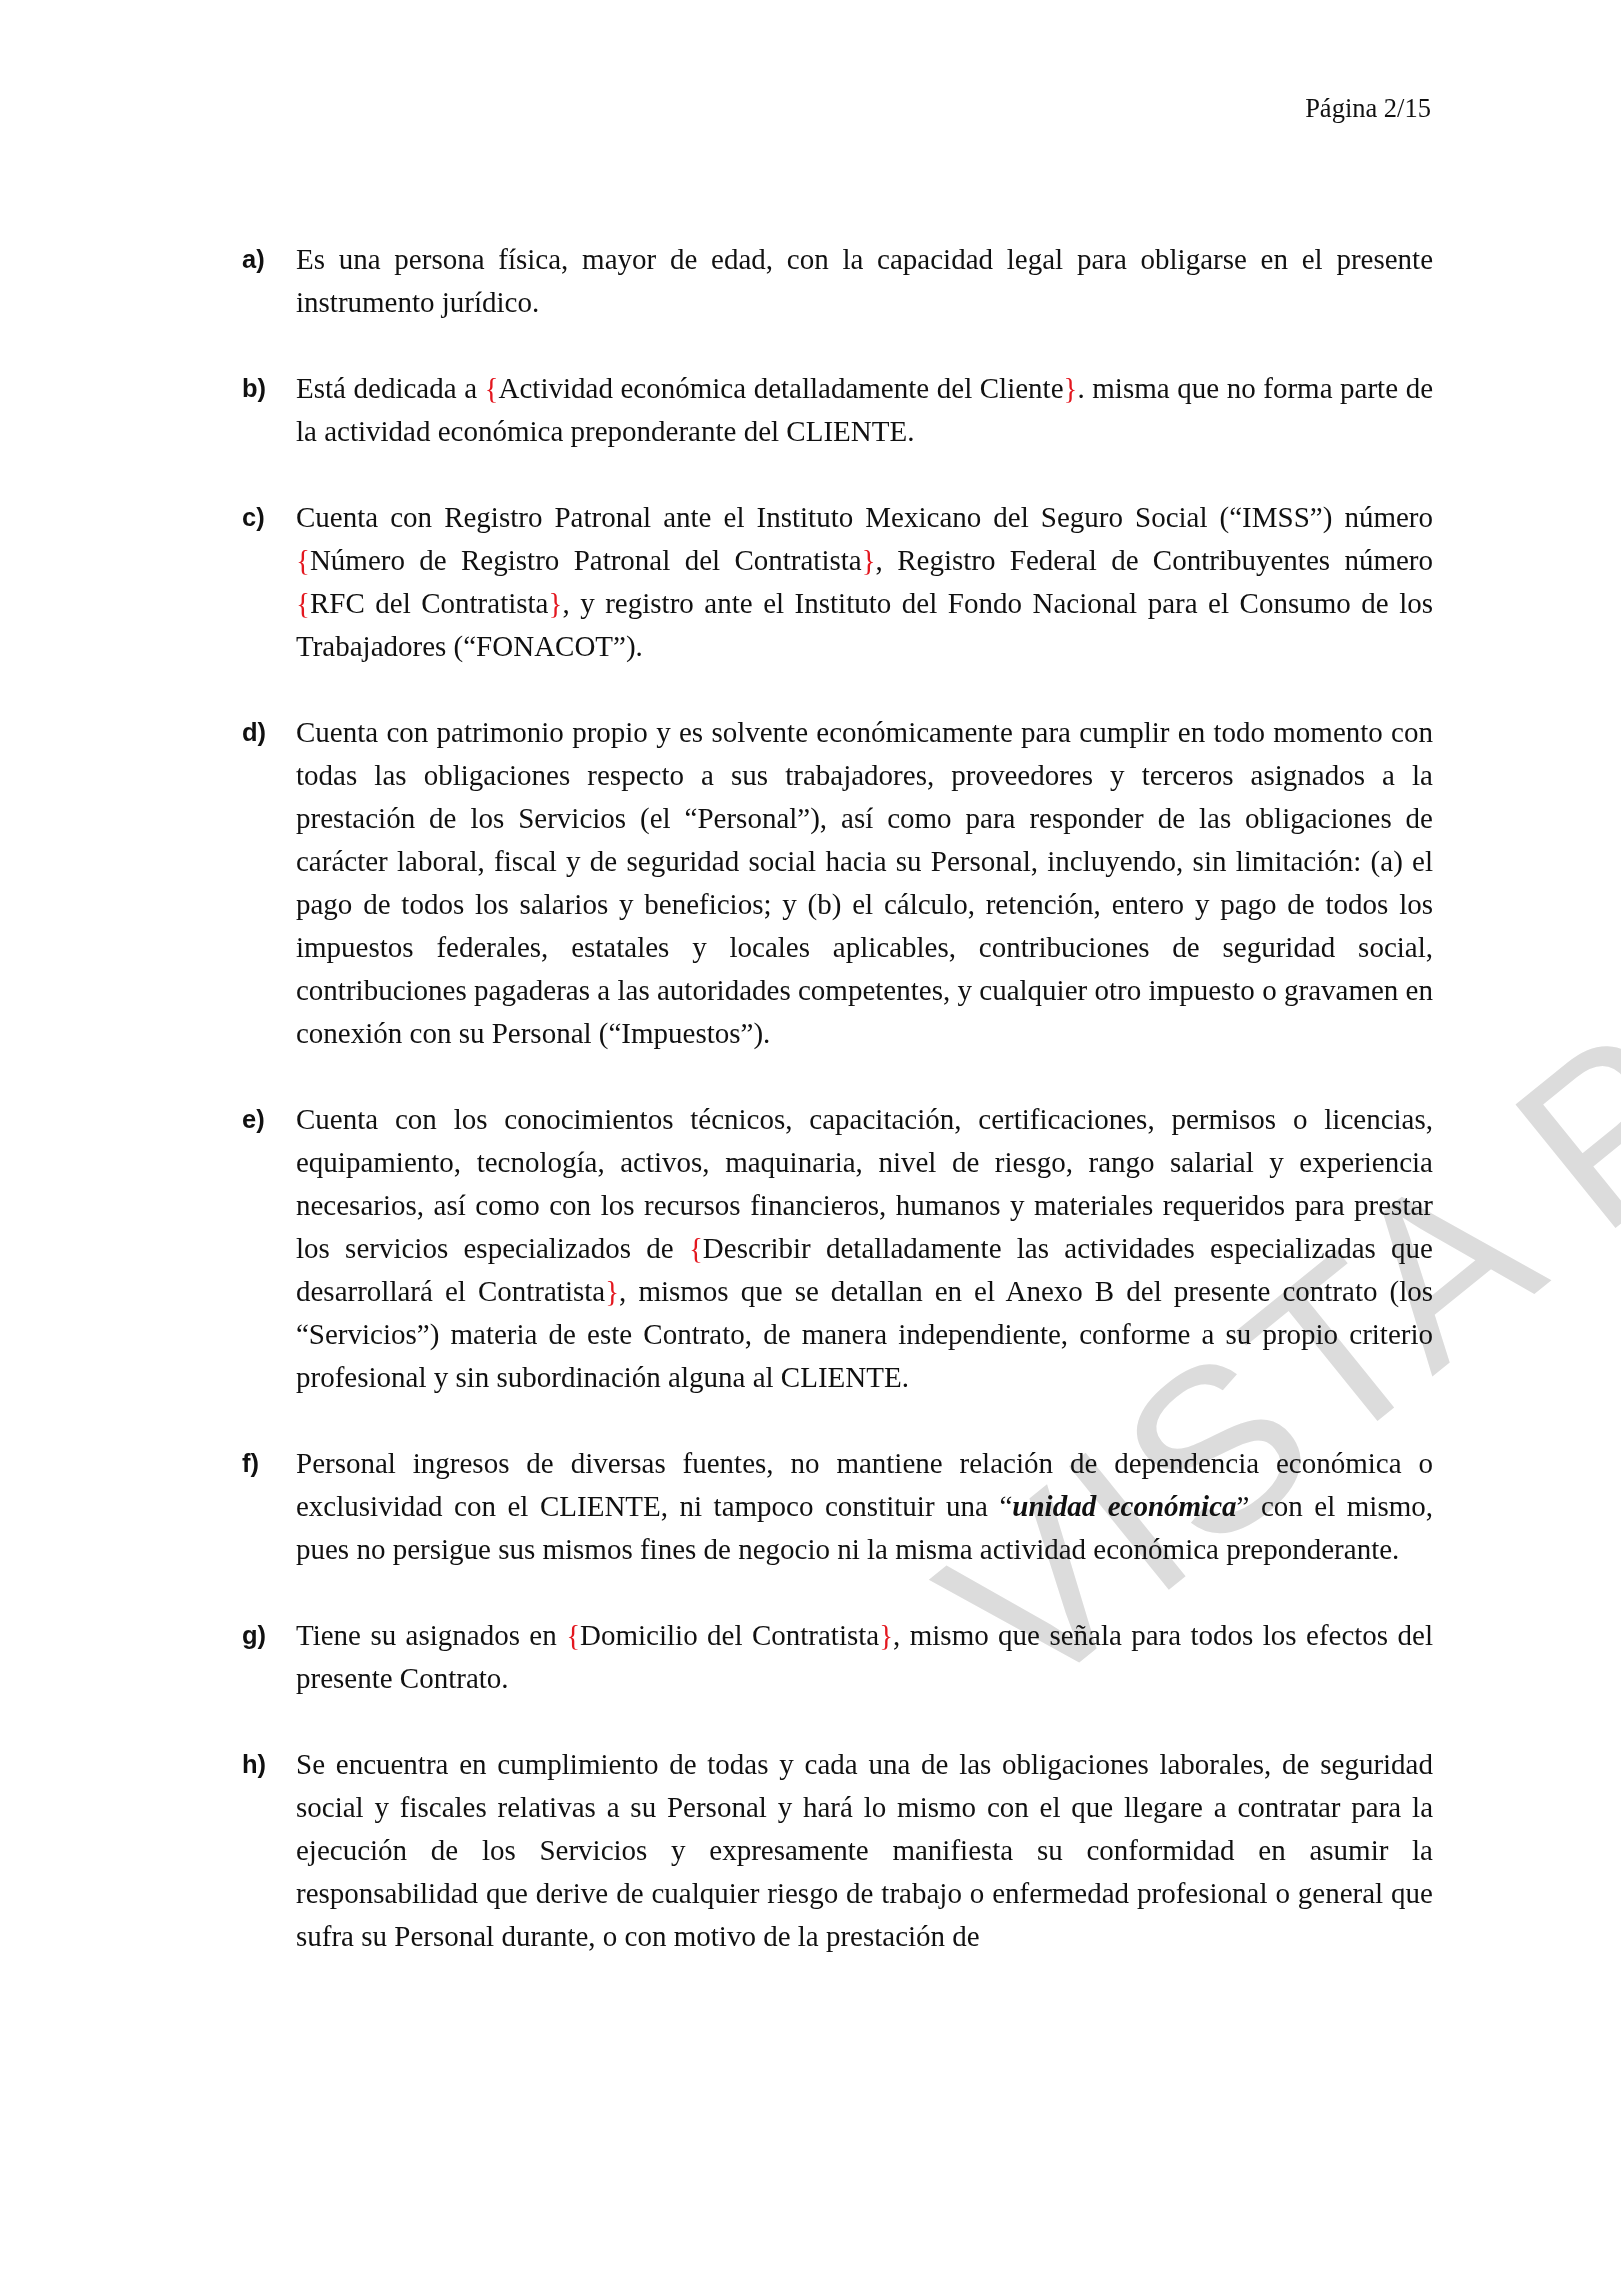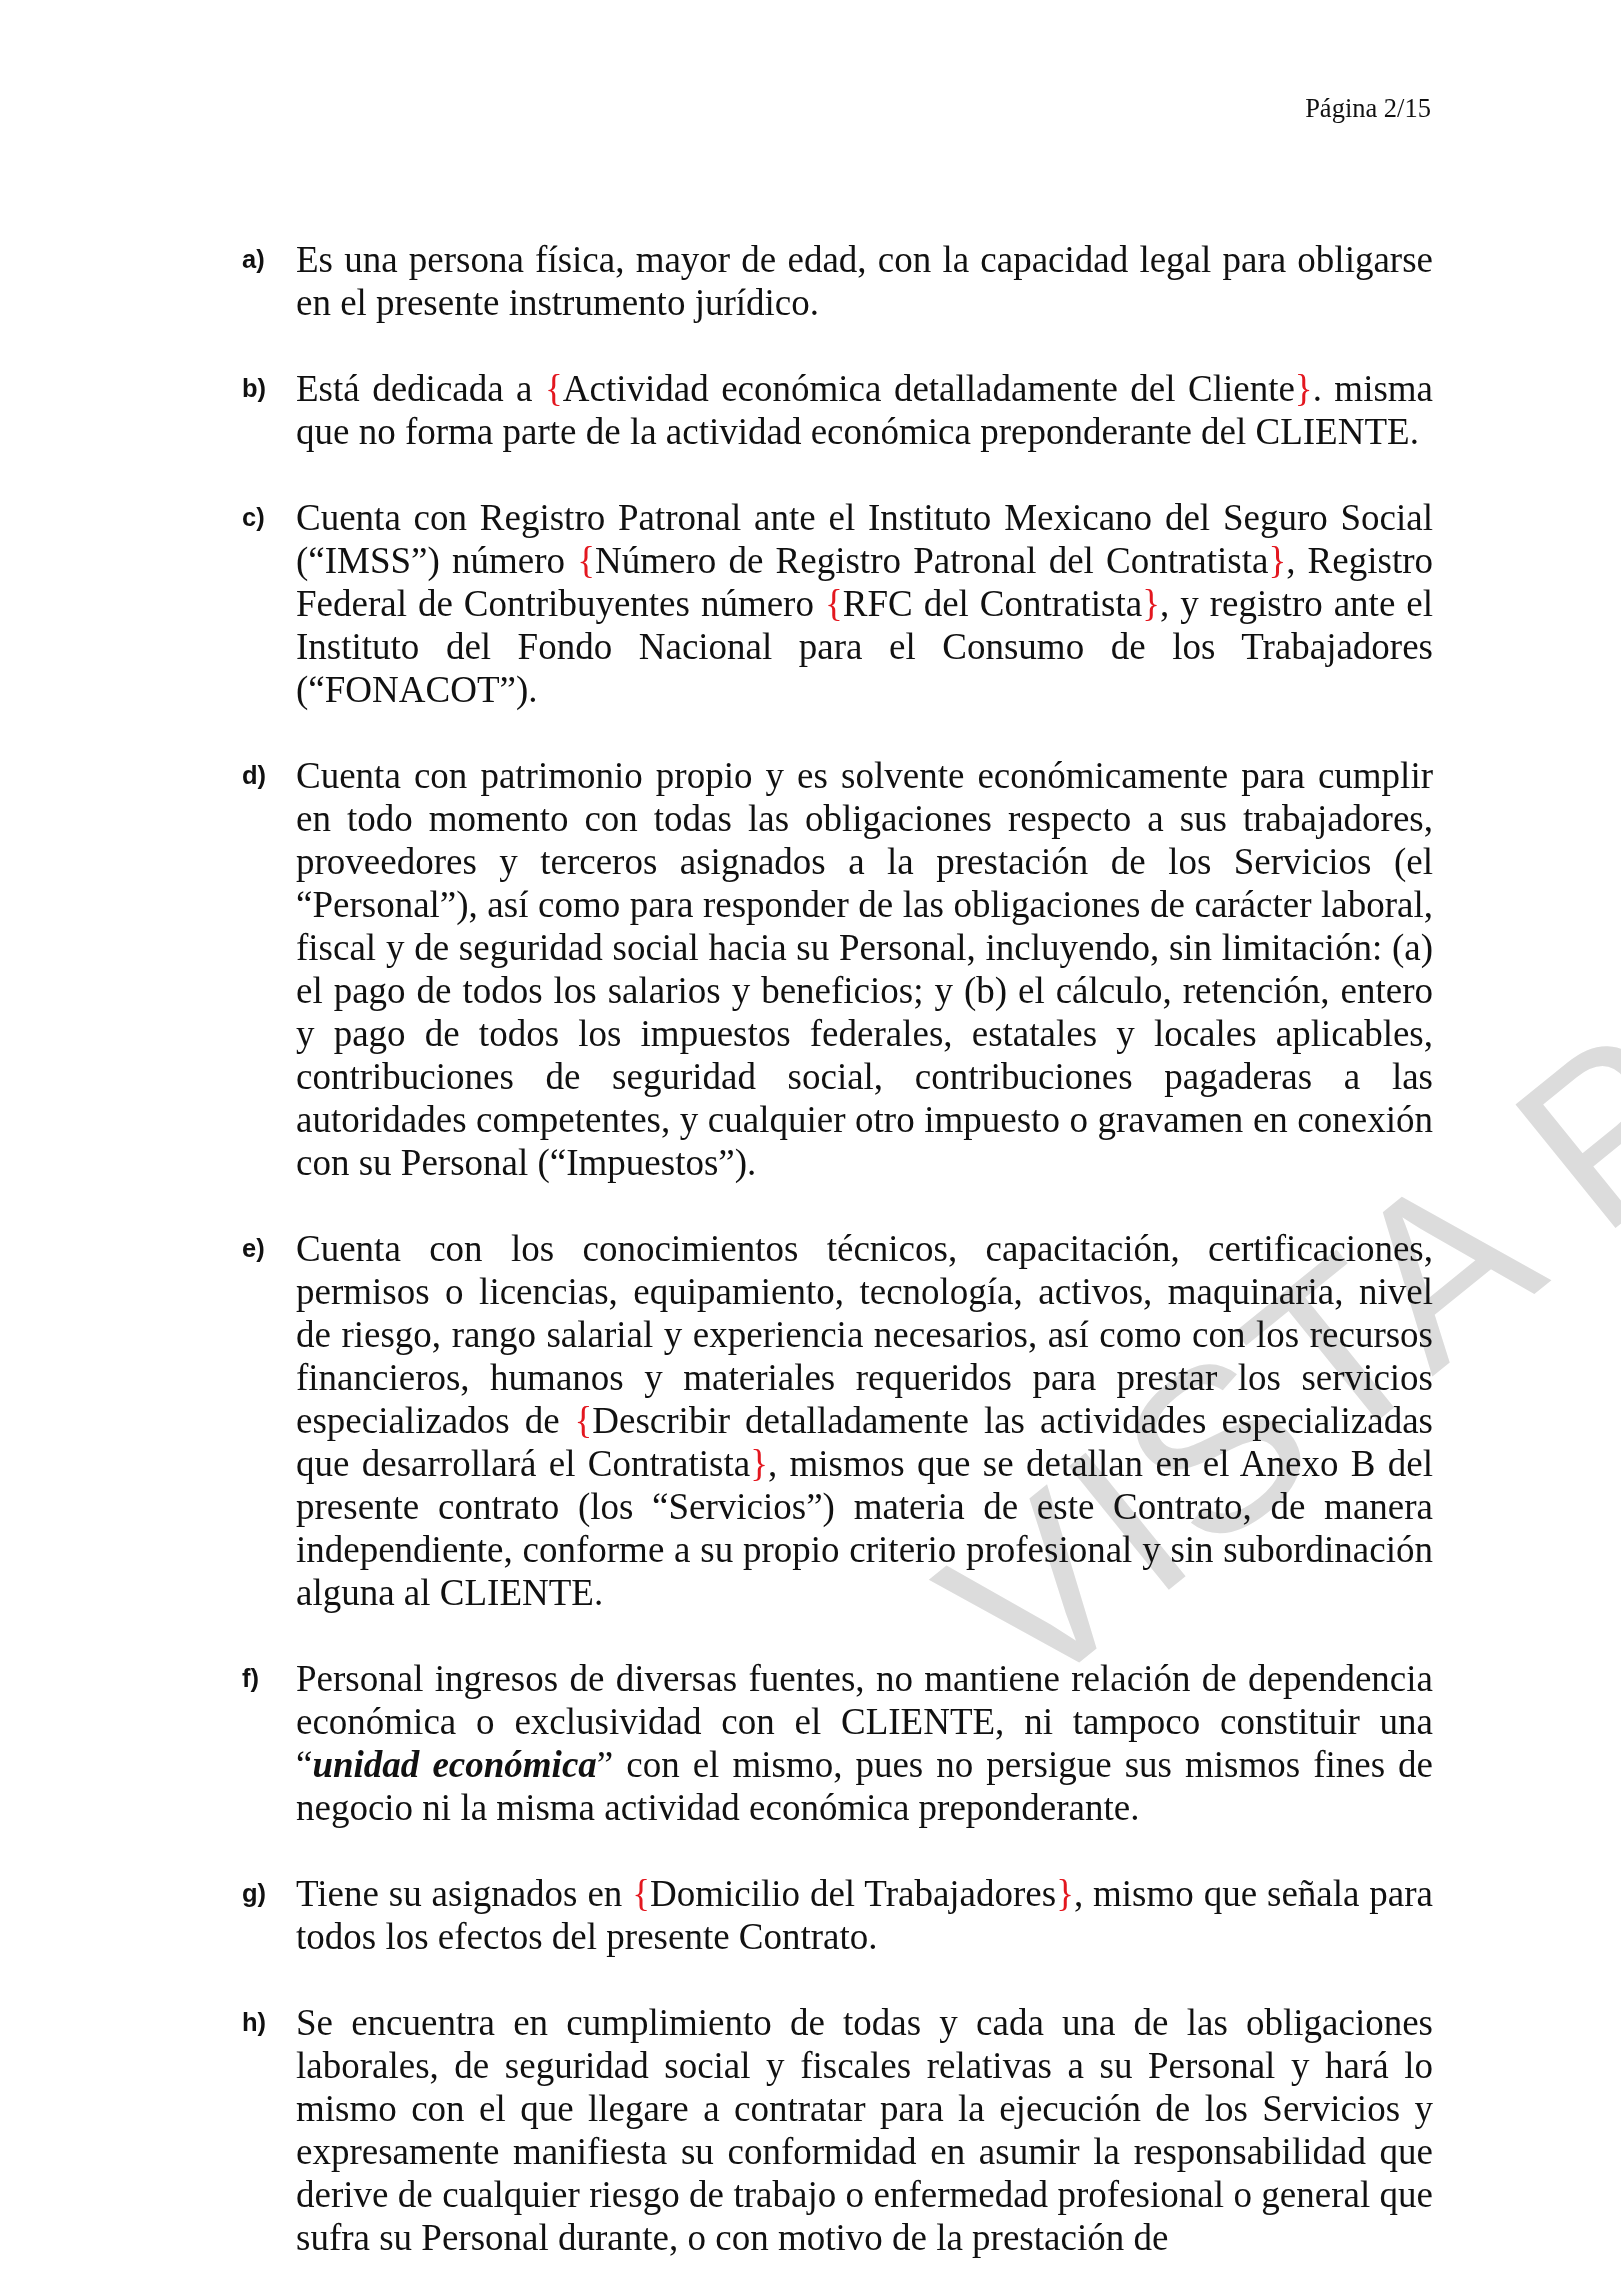--- a/index.html
+++ b/index.html
@@ -57,21 +57,21 @@
       width: 54px;
       flex: 0 0 54px;
       font-family: "Liberation Sans", "DejaVu Sans", sans-serif;
       font-weight: 700;
       font-size: 25.5px;
       line-height: 43px;
       padding-top: 0px;
     }
     .clause-text {
       flex: 1;
-      font-size: 37px;
+      font-size: 29px;
       line-height: 43px;
       text-align: justify;
       hyphens: none;
     }
     .brace { color: #e3171f; }
     em { font-style: italic; font-weight: bold; }
   </style>
 </head>
 <body>
 
@@ -101,20 +101,20 @@
     <div class="clause">
       <div class="clause-letter">e)</div>
       <div class="clause-text"><span>Cuenta con los conocimientos técnicos, capacitación, certificaciones, permisos o licencias, equipamiento, tecnología, activos, maquinaria, nivel de riesgo, rango salarial y experiencia necesarios, así como con los recursos financieros, humanos y materiales requeridos para prestar los servicios especializados de  </span><span class="brace" style="color: rgb(227, 23, 31);">{</span><span>Describir detalladamente las actividades especializadas que desarrollará el Contratista</span><span class="brace" style="color: rgb(227, 23, 31);">}</span><span>, mismos que se detallan en el Anexo B del presente contrato (los “Servicios”) materia de este Contrato, de manera independiente, conforme a su propio criterio profesional y sin subordinación alguna al CLIENTE.</span></div>
     </div>
     <div class="clause">
       <div class="clause-letter">f)</div>
       <div class="clause-text"><span>Personal ingresos de diversas fuentes, no mantiene relación de dependencia económica o exclusividad con el CLIENTE, ni tampoco constituir una “</span><em>unidad económica</em><span>” con el mismo, pues no persigue sus mismos fines de negocio ni la misma actividad económica preponderante.</span></div>
     </div>
     <div class="clause">
       <div class="clause-letter">g)</div>
-      <div class="clause-text"><span>Tiene su asignados en </span><span class="brace" style="color: rgb(227, 23, 31);">{</span><span>Domicilio del Trabajadores</span><span class="brace" style="color: rgb(227, 23, 31);">}</span><span>, mismo que señala para todos los efectos del presente Contrato.</span></div>
+      <div class="clause-text"><span>Tiene su asignados en </span><span class="brace" style="color: rgb(227, 23, 31);">{</span><span>Domicilio del Contratista</span><span class="brace" style="color: rgb(227, 23, 31);">}</span><span>, mismo que señala para todos los efectos del presente Contrato.</span></div>
     </div>
     <div class="clause">
       <div class="clause-letter">h)</div>
       <div class="clause-text"><span>Se encuentra en cumplimiento de todas y cada una de las obligaciones laborales, de seguridad social y fiscales relativas a su Personal y hará lo mismo con el que llegare a contratar para la ejecución de los Servicios y expresamente manifiesta su conformidad en asumir la responsabilidad que derive de cualquier riesgo de trabajo o enfermedad profesional o general que sufra su Personal durante, o con motivo de la prestación de</span></div>
     </div>
   </div>
 
 
 </body></html>

